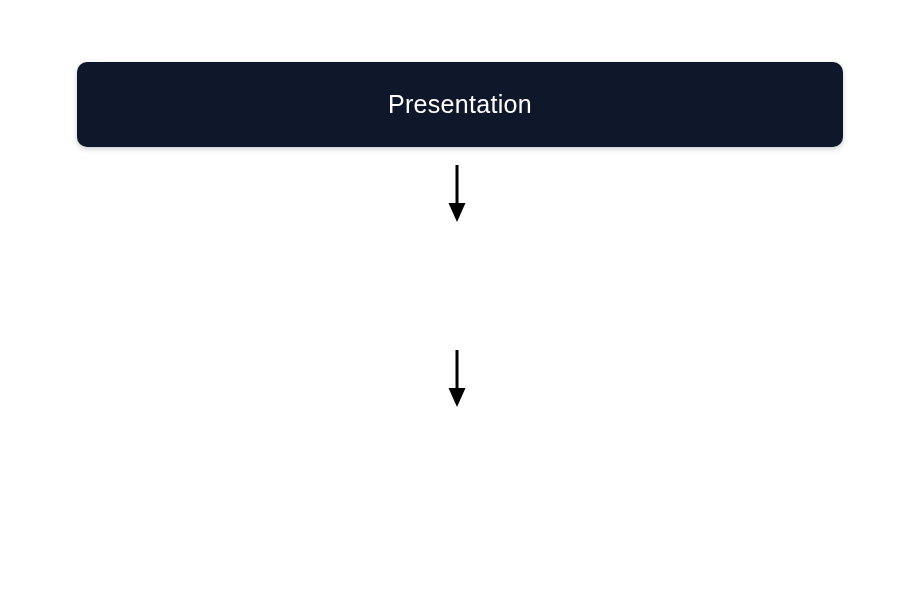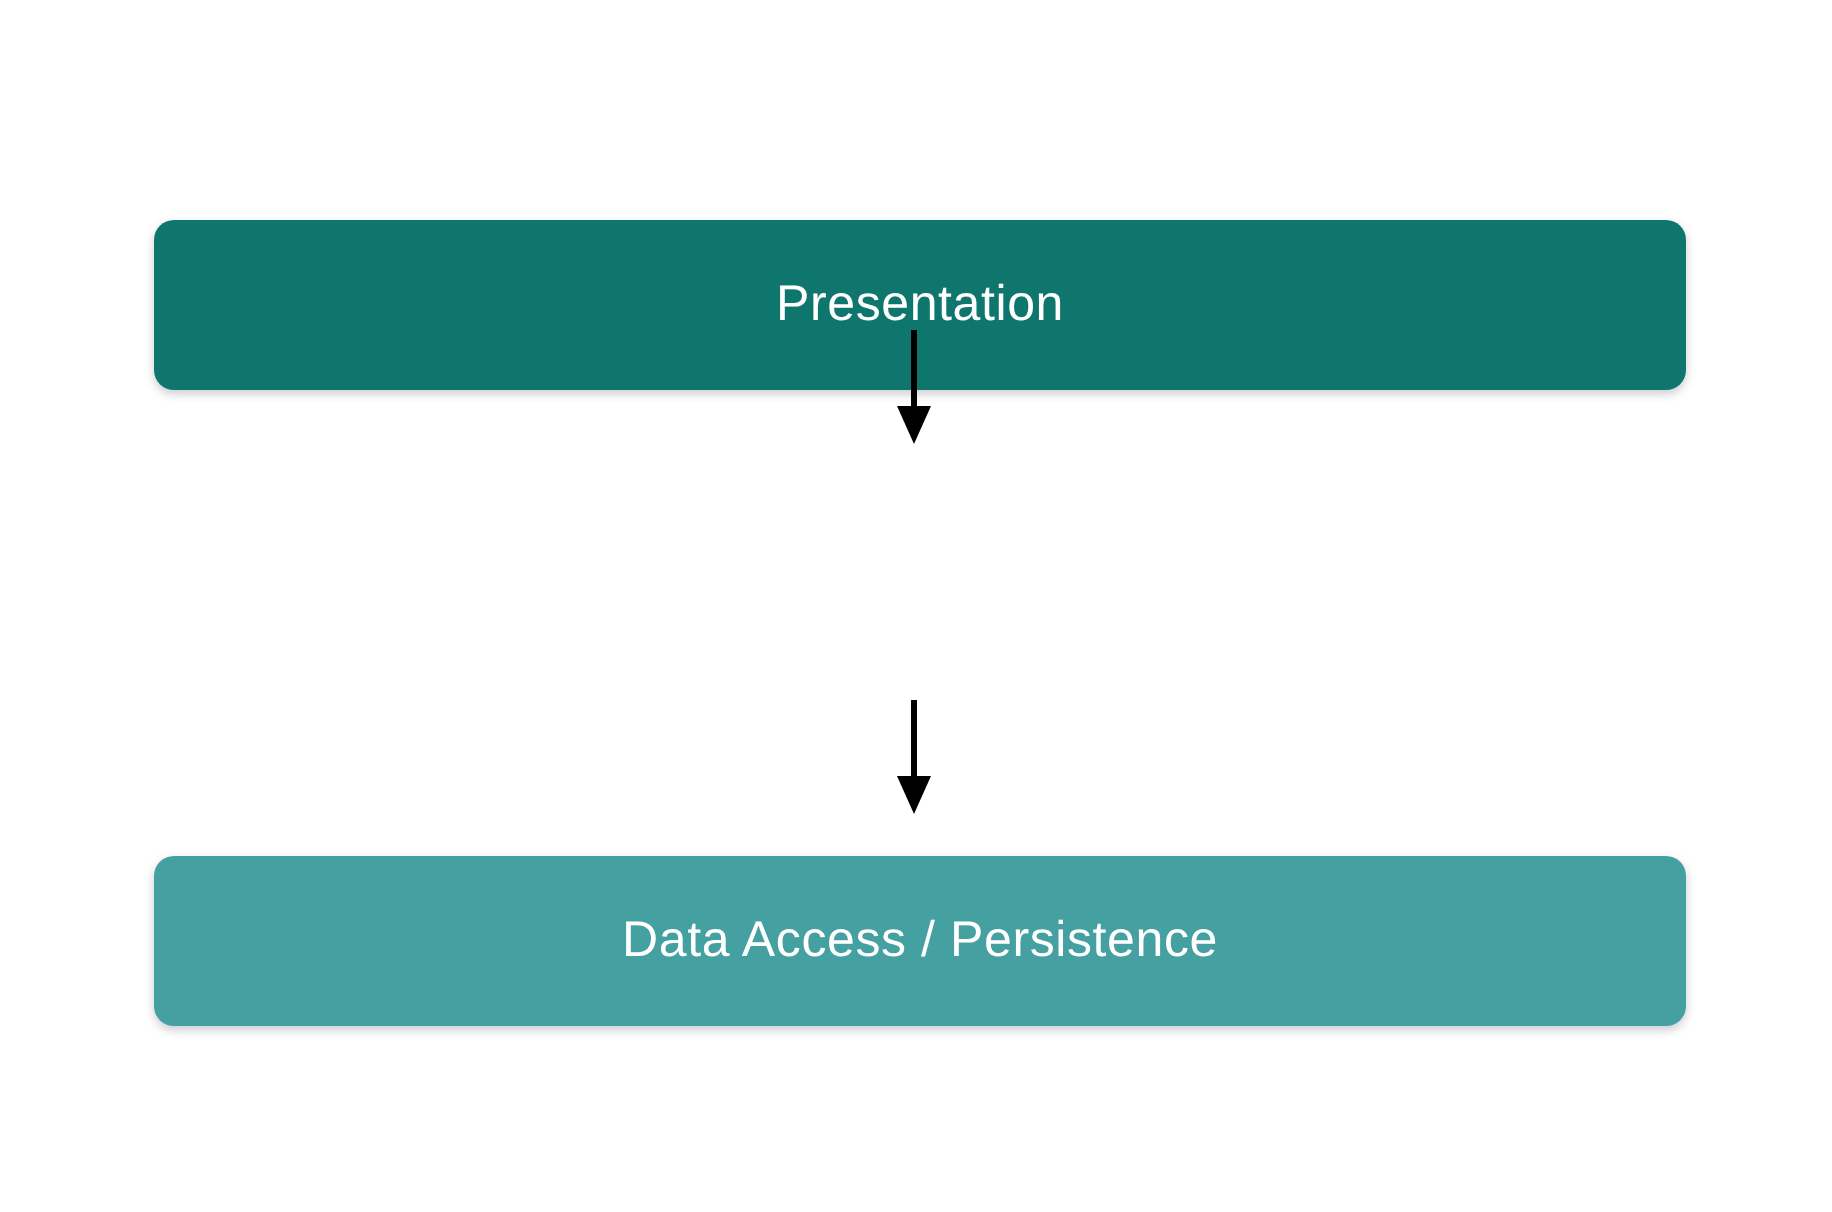--- a/index.html
+++ b/index.html
@@ -47,32 +47,29 @@
     height: 58px;
   }
   .arrow.a1 { top: 164px; }
   .arrow.a2 { top: 349px; }
 </style>
 </head>
 <body>
 
 <div class="canvas">
 
-  <div class="layer-box pos-1" style="background: #0f766e; margin-top: 48px;">
+  <div class="layer-box pos-1" style="background: #0f172a;">
     <span class="layer-label">Presentation</span>
   </div>
 
   <svg class="arrow a1" viewBox="0 0 22 58">
     <line x1="11" y1="1" x2="11" y2="41" stroke="#000000" stroke-width="3"></line>
     <polygon points="2.5,39 19.5,39 11,58" fill="#000000"></polygon>
   </svg>
 
 
   <svg class="arrow a2" viewBox="0 0 22 58">
     <line x1="11" y1="1" x2="11" y2="41" stroke="#000000" stroke-width="3"></line>
     <polygon points="2.5,39 19.5,39 11,58" fill="#000000"></polygon>
   </svg>
 
-  <div class="layer-box pos-3" style="background: rgb(69, 160, 161);">
-    <span class="layer-label">Data Access / Persistence</span>
-  </div>
 
 </div>
 
 </body></html>

